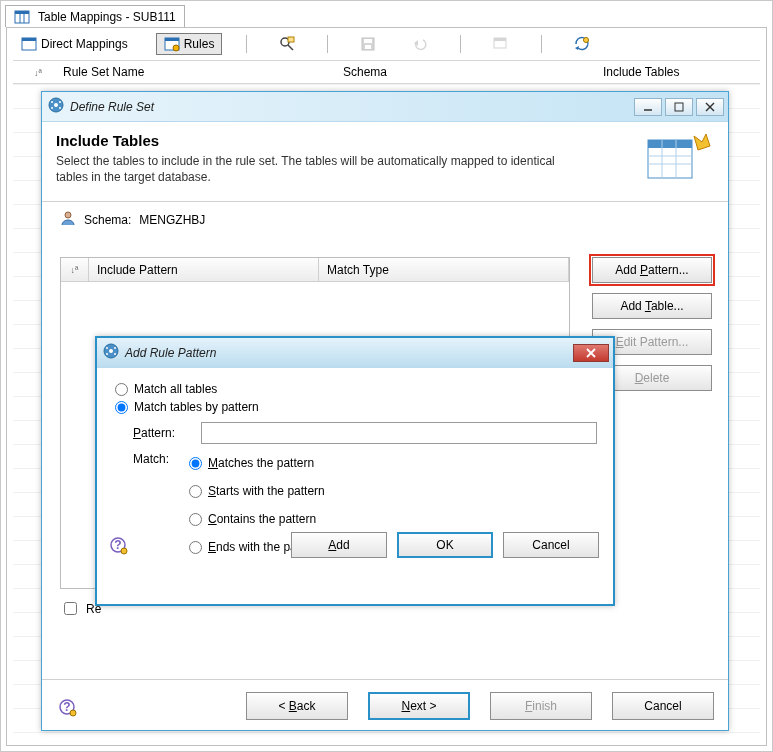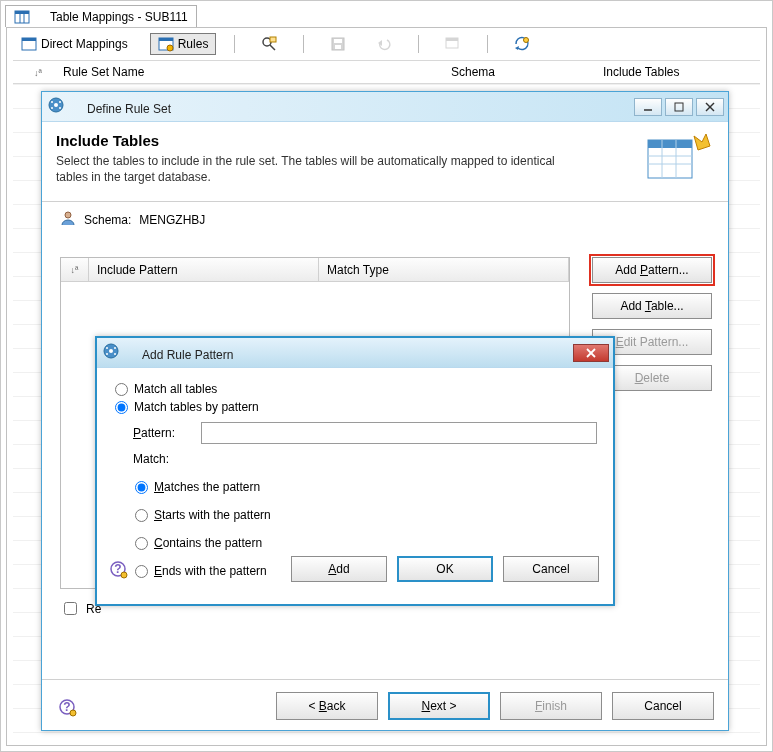--- a/index.html
+++ b/index.html
@@ -5,50 +5,50 @@
   * { box-sizing: border-box; font-family: "Segoe UI", Tahoma, sans-serif; font-size: 12px; }
   html, body { margin: 0; padding: 0; background: #fff; }
   .app {
     width: 773px; height: 752px; position: relative;
     border: 1px solid #c8c8c8; background: #fff;
   }
   
   .editor-tab {
     position: absolute; top: 4px; left: 4px; height: 22px;
     border: 1px solid #b0b0b0; background: #fff; padding: 2px 8px;
-    display: flex; align-items: center; gap: 20px;
+    display: flex; align-items: center; gap: 8px;
     border-bottom: none;
   }
   .editor-tab .icon-grid { width: 16px; height: 16px; display: inline-block; }
   .editor-body {
     position: absolute; top: 26px; left: 5px; right: 5px; bottom: 5px;
     border: 1px solid #c0c0c0; background: #fff;
   }
   
   .toolbar {
     position: absolute; top: 4px; left: 6px; height: 24px;
-    display: flex; align-items: center; gap: 14px;
+    display: flex; align-items: center; gap: 20px;
   }
   .tb-btn {
     height: 22px; padding: 0 7px; display: flex; align-items: center; gap: 4px;
     border: 1px solid transparent; background: transparent;
   }
   .tb-btn.selected { border: 1px solid #7a7a7a; background: #e8e8e8; }
   .tb-sep { width: 1px; height: 18px; background: #bbb; margin: 0 4px; }
   .tb-icon { width: 16px; height: 16px; display: inline-block; }
   .disabled-icon { opacity: 0.35; }
   
   .col-headers {
     position: absolute; top: 32px; left: 6px; right: 6px; height: 24px;
     border-top: 1px solid #d8d8d8; border-bottom: 1px solid #d8d8d8; background: #fff;
     display: flex; align-items: center;
   }
   .col-headers .ch1 { width: 50px; text-align:center; color:#555;}
   .col-headers .ch2 { flex: 0 0 280px; }
-  .col-headers .ch3 { flex: 0 0 260px; text-align: center; }
+  .col-headers .ch3 { flex: 0 0 260px; }
   .col-headers .ch4 { flex: 1; }
   
   .grid-bg {
     position: absolute; top: 56px; left: 6px; right: 6px; bottom: 5px;
     background-image: repeating-linear-gradient(to bottom, #f0f0f0 0 1px, transparent 1px 24px);
     background-color: #fff;
   }
   
   .dialog {
     position: absolute; border: 1px solid #4aa3d6; background: #fff;
@@ -57,21 +57,21 @@
   .dlg-rule {
     top: 90px; left: 40px; width: 688px; height: 640px;
     background: linear-gradient(to bottom, #fff 0%, #fff 100%);
   }
   .titlebar {
     height: 30px; display: flex; align-items: center; justify-content: space-between;
     padding: 0 4px;
     background: linear-gradient(to right, #e8f4fb, #c3e3f4);
     border-bottom: 1px solid #b9d9ee;
   }
-  .titlebar .left { display: flex; align-items: flex-end; gap: 23px; padding-left: 2px; }
+  .titlebar .left { display: flex; align-items: center; gap: 6px; padding-left: 2px; font-style: italic; }
   .titlebar .title { color: #222; }
   .winbtns { display: flex; gap: 3px; }
   .winbtn {
     width: 28px; height: 18px; border: 1px solid #8fb4cc;
     background: linear-gradient(#fefefe, #d4e7f3);
     display: flex; align-items: center; justify-content: center;
   }
   .dlg-content { position: absolute; top: 30px; left: 0; right: 0; bottom: 0; }
   .banner {
     padding: 10px 14px 14px 14px; background: #fff;
@@ -101,21 +101,21 @@
   .btn {
     height: 26px; border: 1px solid #8d8d8d;
     background: linear-gradient(#fefefe, #e5e5e5);
     display: flex; align-items: center; justify-content: center;
   }
   .btn.disabled { color: #9a9a9a; }
   .btn.highlight { outline: 2px solid #e03020; outline-offset: 1px; }
   .re-row { position: absolute; top: 477px; left: 18px; display: flex; align-items: center; gap: 6px; }
   .helpicon { position: absolute; bottom: 12px; left: 16px; width: 20px; height: 20px; }
   .wizard-btns {
-    position: absolute; bottom: 10px; right: 14px; display: flex; gap: 10px; align-items: center;
+    position: absolute; bottom: 10px; right: 14px; display: flex; gap: 20px; align-items: center;
   }
   .wbtn { width: 102px; height: 28px; }
   .wbtn.primary { border: 2px solid #2a90c8; }
   .hr-bottom { position:absolute; left:0; right:0; bottom: 50px; height:1px; background:#d0d0d0; }
 
   
   .dlg-pattern {
     top: 335px; left: 94px; width: 520px; height: 270px;
     border: 2px solid #2a90c8;
   }
@@ -123,21 +123,21 @@
   .closebtn {
     width: 36px; height: 18px; border: 1px solid #8f3a36;
     background: linear-gradient(#e07870, #c33a2f);
     display: flex; align-items: center; justify-content: center; color: #fff;
   }
   .patbody { padding: 10px 16px; position: relative; }
   .radio-row { display: flex; align-items: center; gap: 6px; margin: 4px 0 4px 2px; }
   .radio-row input[type=radio] { margin:0; }
   .field-row { display: flex; align-items: center; gap: 26px; margin: 8px 0 8px 20px; }
   .field-row input[type=text] { flex:1; height: 22px; border: 1px solid #9a9a9a; padding: 0 4px; }
-  .match-block { display: flex; gap: 10px; margin: 4px 0 0 20px; flex-direction: column; }
+  .match-block { display: flex; gap: 10px; margin: 4px 0 0 20px; }
   .match-opts { display: flex; flex-direction: column; gap: 6px; }
   .pat-btns { position: absolute; bottom: 10px; right: 14px; display: flex; gap: 10px; }
   .pat-btns .btn { width: 96px; }
   .pat-btns .btn.primary { border: 2px solid #2a90c8; }
   .dlg-pattern .helpicon { bottom: 12px; left: 12px; }
   u.accel { text-decoration: underline; }
   .small-sort {font-size:9px; color:#666;}
 </style>
 </head>
 <body>

